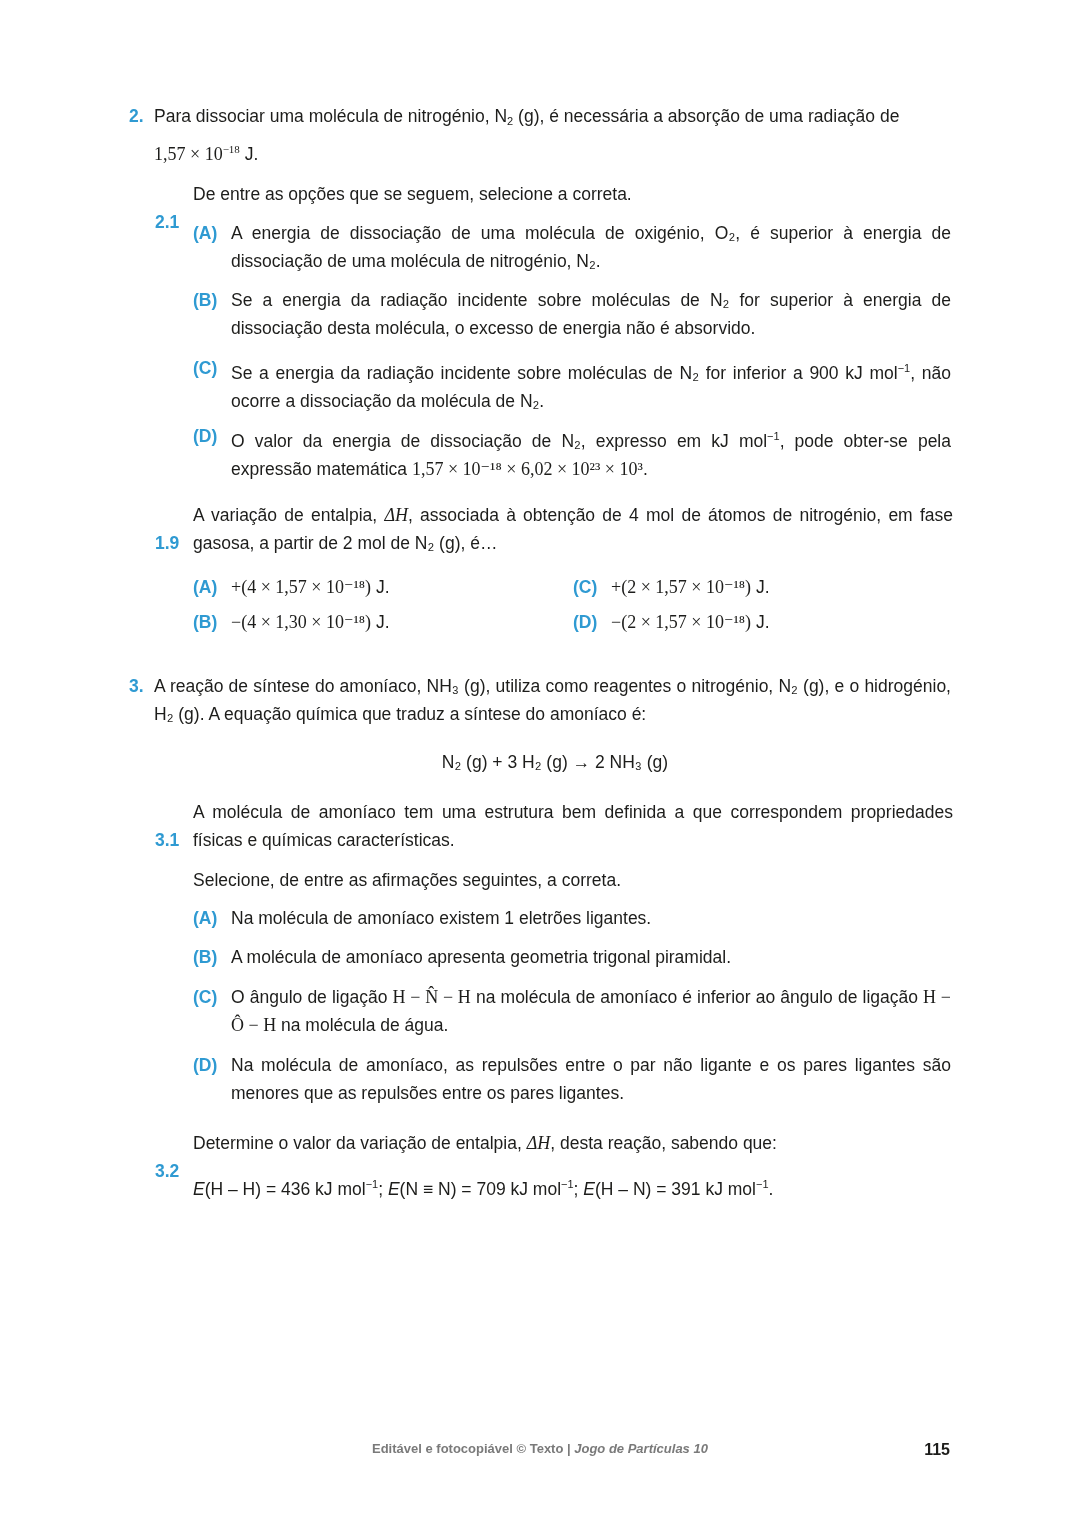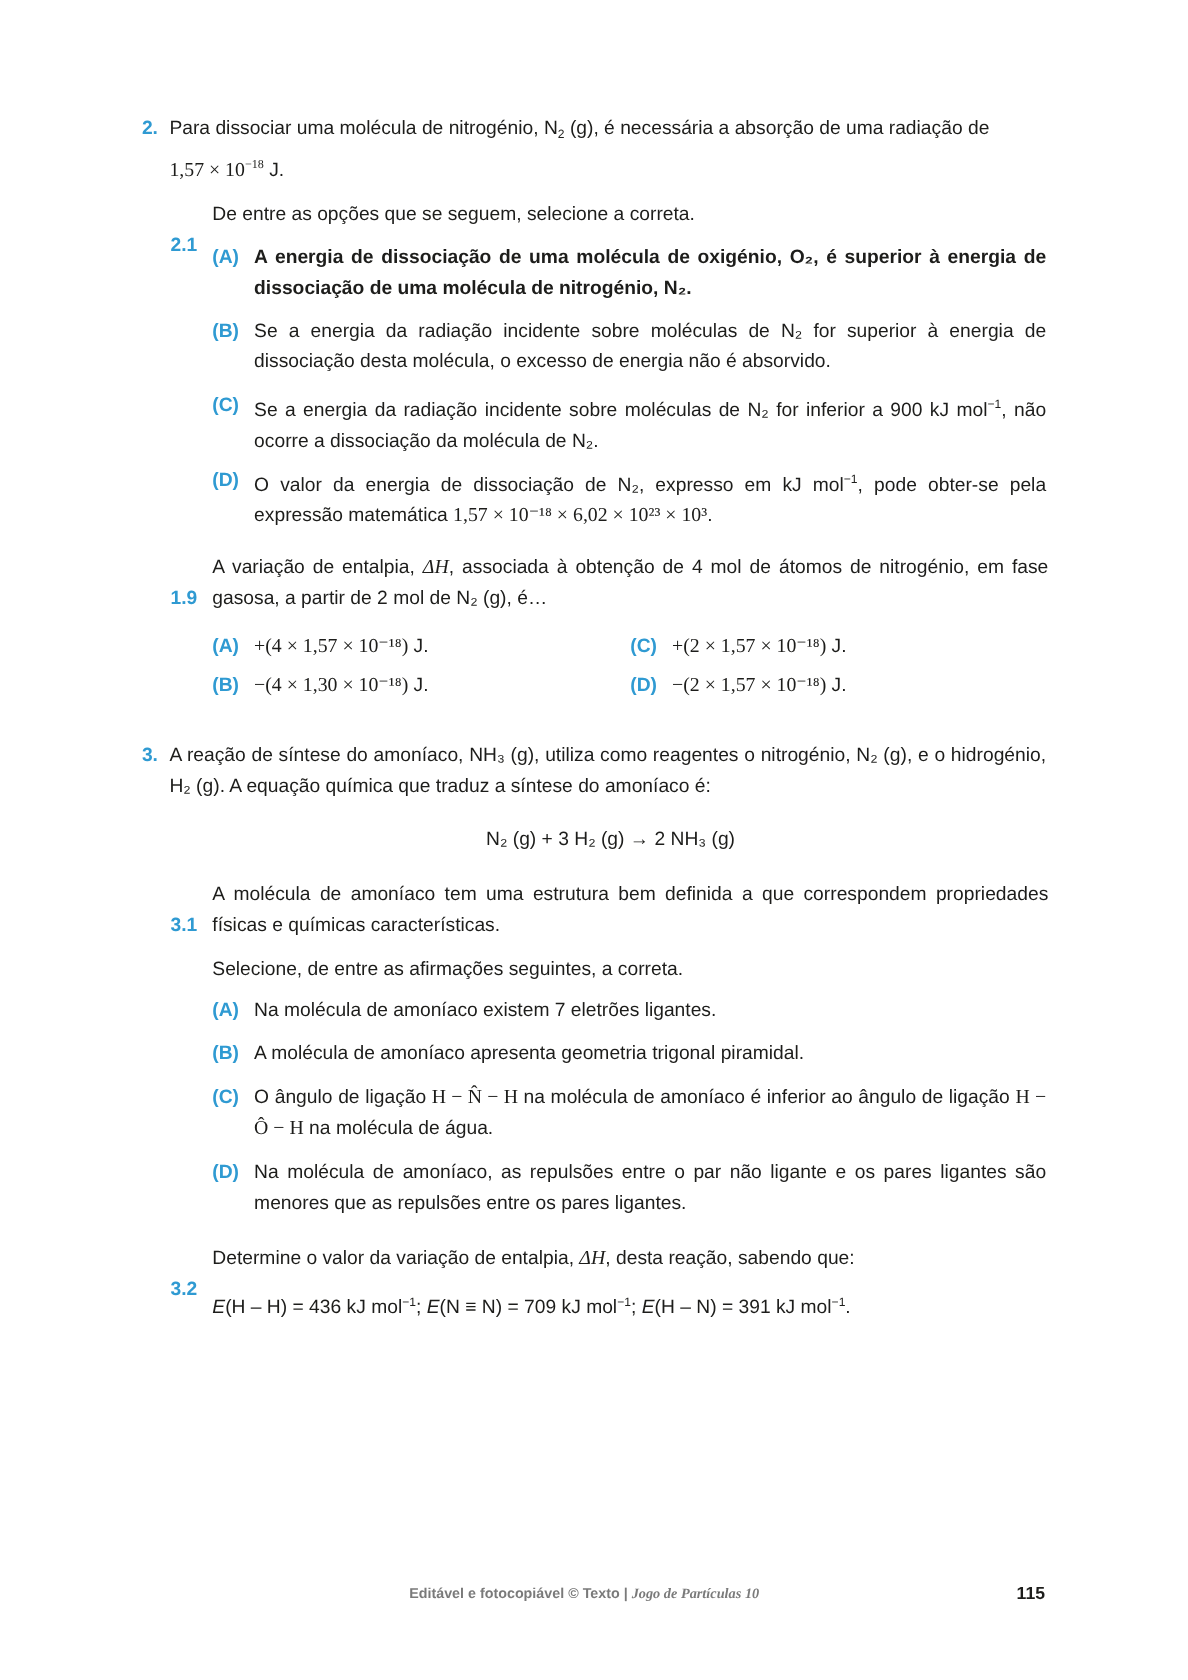--- a/index.html
+++ b/index.html
@@ -21,21 +21,21 @@
     .q2 { left: 129px; top: 102px; }
     .q2 .text { position: absolute; left: 25px; width: 797px; }
     .sub { position: absolute; }
     .sub .num { position: absolute; left: 0; margin-top: 28px; }
     .sub .text { position: absolute; left: 38px; }
     .opt { position: absolute; }
     .opt .letter { position: absolute; left: 0; }
     .opt .text { position: absolute; left: 38px; }
     .footer { position: absolute; top: 1441px; left: 0; width: 1080px; height: 24px; }
     .footer .credit { position: absolute; left: 372px; font-size: 13px; color: #7a7a7a; font-weight: bold; }
-    .footer .credit i { font-style: italic; font-family: Liberation Serif, serif; }
+    .footer .credit i { font-style: italic; }
     .footer .pageno { position: absolute; right: 130px; font-size: 16px; font-weight: bold; color: #1d1d1b; }
     .eq { position: absolute; top: 748px; left: 0; width: 1110px; text-align: center; }
   </style>
 </head>
 <body>
 
 <div class="page">
 
   <div class="block q2">
     <span class="qnum blue">2.</span>
@@ -45,21 +45,21 @@
     </div>
   </div>
 
   <div class="block sub" style="left:155px; top:180px; width:800px;">
     <span class="num blue">2.1</span>
     <span class="text">De entre as opções que se seguem, selecione a correta.</span>
   </div>
 
   <div class="block opt" style="left:193px; top:219px; width:760px;">
     <span class="letter blue">(A)</span>
-    <div class="text justify" style="width:720px;font-weight:bold;">A energia de dissociação de uma molécula de oxigénio, O₂, é superior à energia de dissociação de uma molécula de nitrogénio, N₂.</div>
+    <div class="text justify" style="width:720px;">A energia de dissociação de uma molécula de oxigénio, O₂, é superior à energia de dissociação de uma molécula de nitrogénio, N₂.</div>
   </div>
 
   <div class="block opt" style="left:193px; top:286px; width:760px;">
     <span class="letter blue">(B)</span>
     <div class="text justify" style="width:720px;">Se a energia da radiação incidente sobre moléculas de N₂ for superior à energia de dissociação desta molécula, o excesso de energia não é absorvido.</div>
   </div>
 
   <div class="block opt" style="left:193px; top:354px; width:760px;">
     <span class="letter blue">(C)</span>
     <div class="text justify" style="width:720px;">
@@ -106,21 +106,21 @@
   <div class="block eq">N₂ (g) + 3 H₂ (g) → 2 NH₃ (g)</div>
 
   <div class="block sub" style="left:155px; top:798px; width:800px;">
     <span class="num blue">3.1</span>
     <div class="text justify" style="width:760px;">A molécula de amoníaco tem uma estrutura bem definida a que correspondem propriedades físicas e químicas características.</div>
   </div>
   <div class="block" style="left:193px; top:866px; width:760px;">Selecione, de entre as afirmações seguintes, a correta.</div>
 
   <div class="block opt" style="left:193px; top:904px; width:760px;">
     <span class="letter blue">(A)</span>
-    <span class="text">Na molécula de amoníaco existem 7 eletrões ligantes.</span>
+    <span class="text">Na molécula de amoníaco existem 1 eletrões ligantes.</span>
   </div>
   <div class="block opt" style="left:193px; top:943px; width:760px;">
     <span class="letter blue">(B)</span>
     <span class="text">A molécula de amoníaco apresenta geometria trigonal piramidal.</span>
   </div>
   <div class="block opt" style="left:193px; top:983px; width:760px;">
     <span class="letter blue">(C)</span>
     <div class="text justify" style="width:720px;">
       <span>O ângulo de ligação </span><span class="math">H − N̂ − H</span><span> na molécula de amoníaco é inferior ao ângulo de ligação </span><span class="math">H − Ô − H</span><span> na molécula de água.</span>
     </div>

